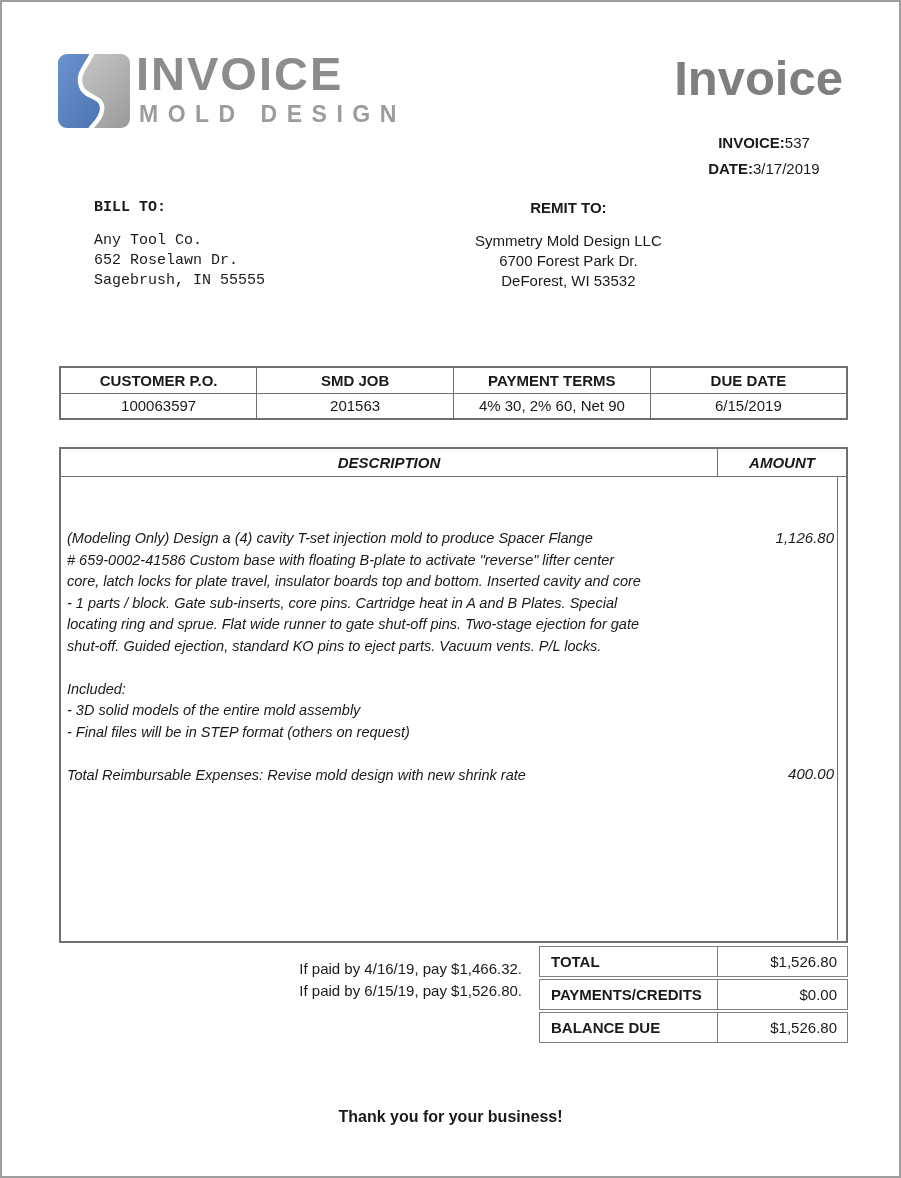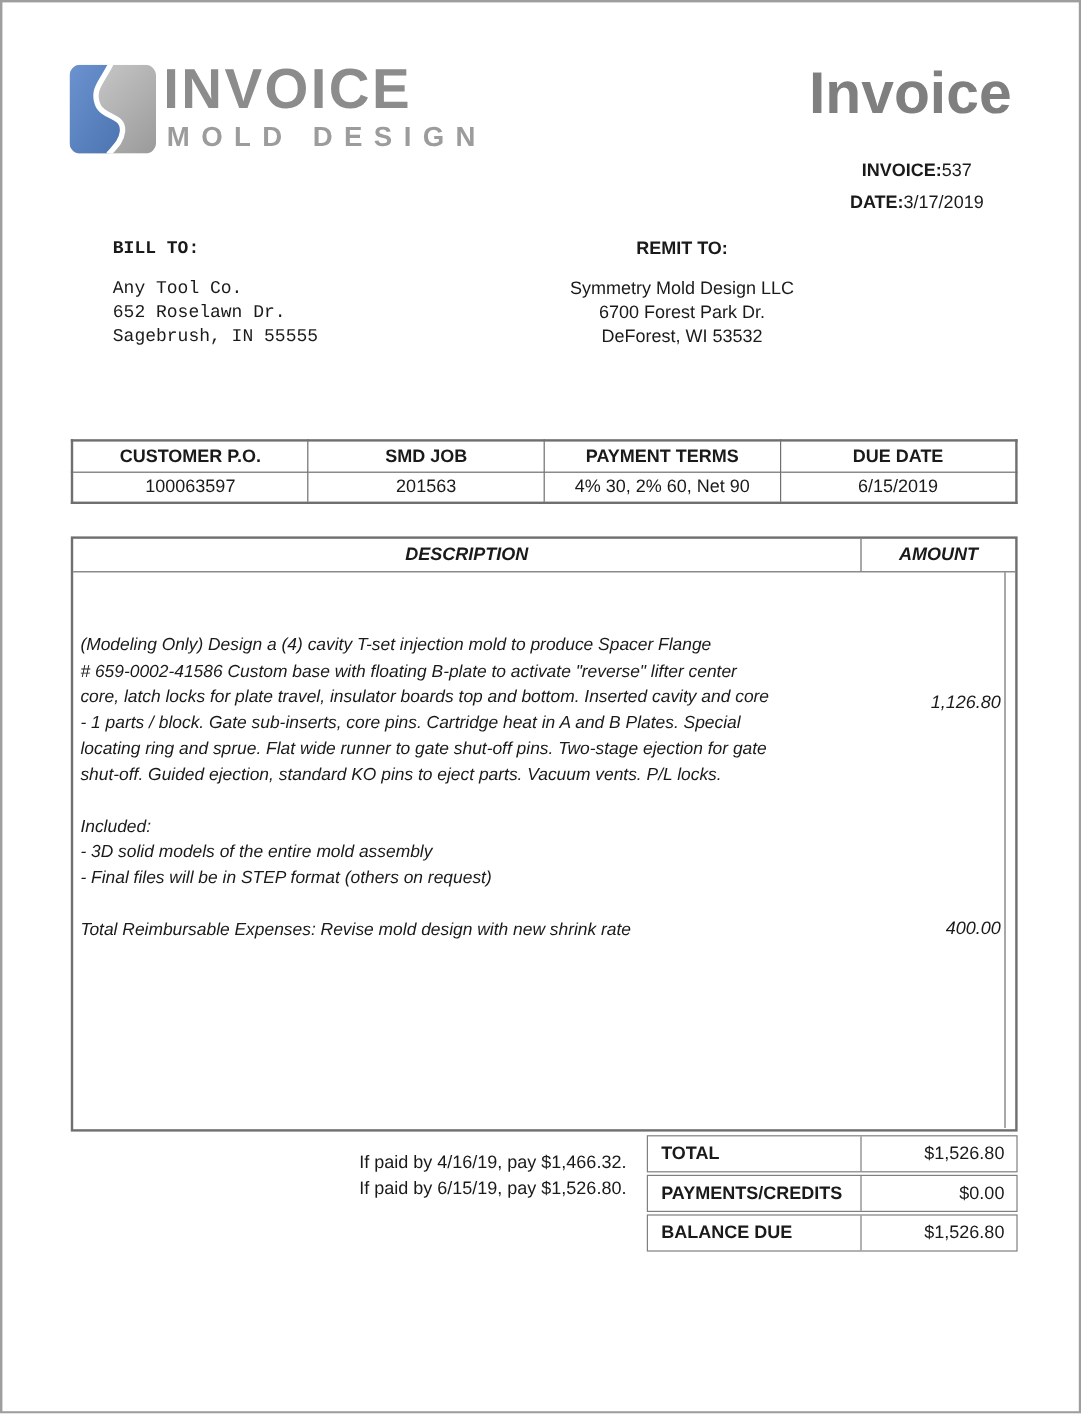--- a/index.html
+++ b/index.html
@@ -47,21 +47,21 @@
   .desc-head{display:flex;height:28px;border-bottom:1px solid var(--border-gray);
     font-size:15px;font-weight:bold;}
   .desc-head .c1{width:657px;border-right:1px solid var(--border-gray);display:flex;
     align-items:center;justify-content:center;}
   .desc-head .c2{flex:1;display:flex;align-items:center;justify-content:center;}
   .desc-body{display:flex;height:463px;}
   .desc-cell{width:777px;border-right:1px solid var(--border-gray);position:relative;}
   .desc-text{position:absolute;left:6px;top:51px;width:650px;font-size:14.5px;
     line-height:21.5px;white-space:pre-line;}
   .amount-cell{flex:1;position:relative;font-size:15px;}
-  .amount-1{position:absolute;top:52px;right:12px;margin-top:48px;}
+  .amount-1{position:absolute;top:52px;right:12px;}
   .amount-2{position:absolute;top:288px;right:12px;}
   
   .early-pay{position:absolute;left:220px;top:956px;width:300px;text-align:right;
     font-size:15px;line-height:21.5px;}
   .totals{position:absolute;left:537px;top:944px;width:309px;}
   .totals-row{display:flex;height:31px;border:1px solid var(--box-gray);
     margin-bottom:2px;background:#fff;font-size:15px;}
   .totals-label{width:178px;border-right:1px solid var(--box-gray);display:flex;
     align-items:center;padding-left:11px;font-weight:bold;}
   .totals-value{flex:1;display:flex;align-items:center;justify-content:flex-end;
@@ -180,14 +180,15 @@
     <div class="totals-row">
       <div class="totals-label">PAYMENTS/CREDITS</div>
       <div class="totals-value">$0.00</div>
     </div>
     <div class="totals-row">
       <div class="totals-label">BALANCE DUE</div>
       <div class="totals-value">$1,526.80</div>
     </div>
   </div>
 
+  <div class="footer">Thank you for your business!</div>
 
 </div>
 
 </body></html>

